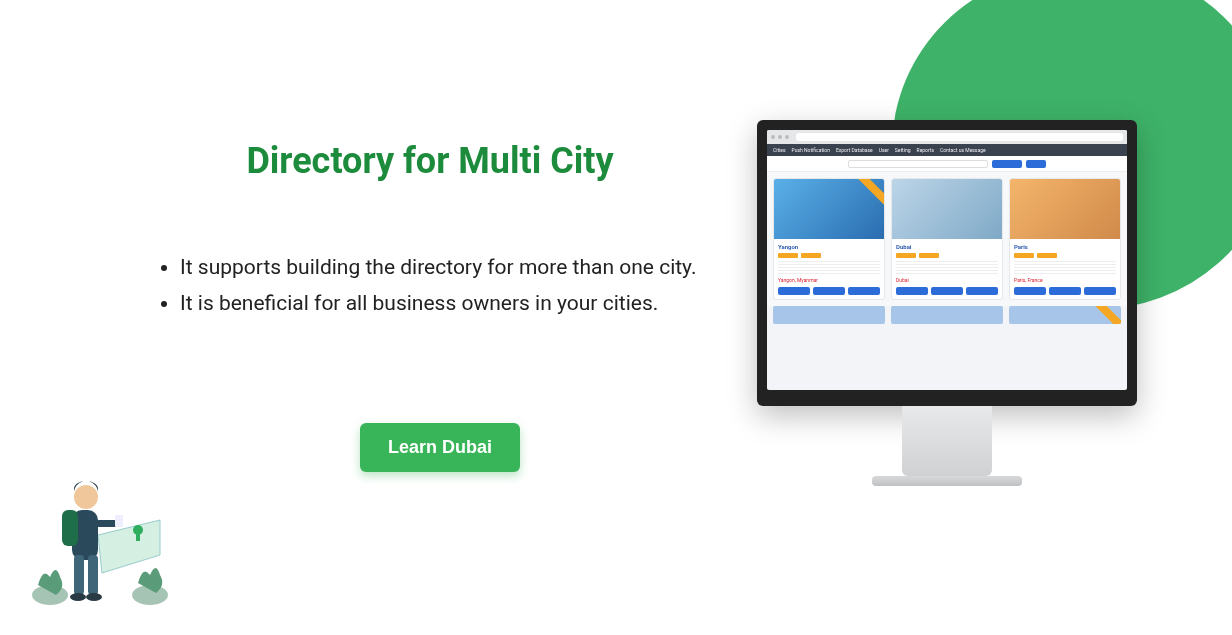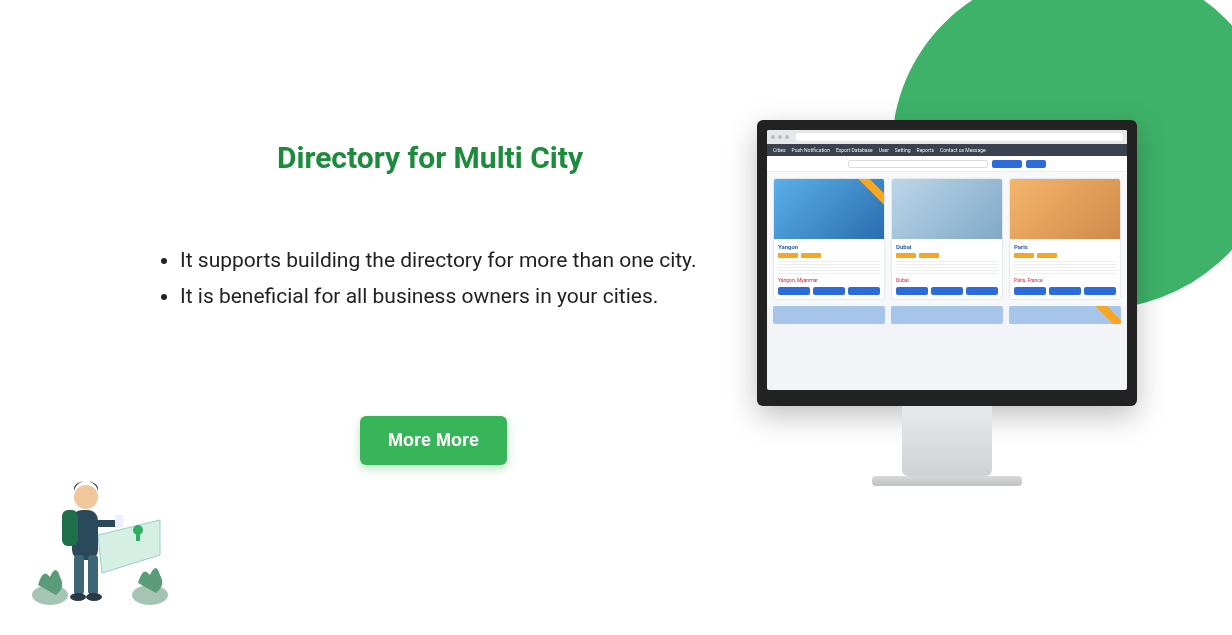--- a/index.html
+++ b/index.html
@@ -28,21 +28,21 @@
     .content {
       position: absolute;
       left: 150px;
       top: 140px;
       width: 560px;
       z-index: 2;
     }
     
     .heading {
       color: #1c8b3b;
-      font-size: 30px;
+      font-size: 36px;
       font-weight: 700;
       text-align: center;
       margin-bottom: 70px;
     }
     
     .bullets {
       list-style: disc;
       padding-left: 30px;
       color: #222;
       font-size: 21px;
@@ -216,21 +216,21 @@
 <body>
 
 <div class="blob"></div>
 
 <div class="content">
   <h1 class="heading">Directory for Multi City</h1>
   <ul class="bullets">
     <li>It supports building the directory for more than one city.</li>
     <li>It is beneficial for all business owners in your cities.</li>
   </ul>
-  <button class="learn-btn">More More</button>
+  <button class="learn-btn">Learn Dubai</button>
 </div>
 
 <svg class="person-illustration" viewBox="0 0 160 200">
 
   <ellipse cx="30" cy="180" rx="18" ry="10" fill="#4e8a6a" opacity="0.5"></ellipse>
   <ellipse cx="130" cy="180" rx="18" ry="10" fill="#4e8a6a" opacity="0.5"></ellipse>
   <path d="M18,170 q5,-18 12,-8 q6,-14 10,0 q6,10 -4,18 z" fill="#5a9c79"></path>
   <path d="M118,168 q5,-18 12,-8 q6,-14 10,0 q6,10 -4,18 z" fill="#5a9c79"></path>
 
   <polygon points="78,120 140,105 140,140 82,158" fill="#d5efe3" stroke="#9cc"></polygon>

